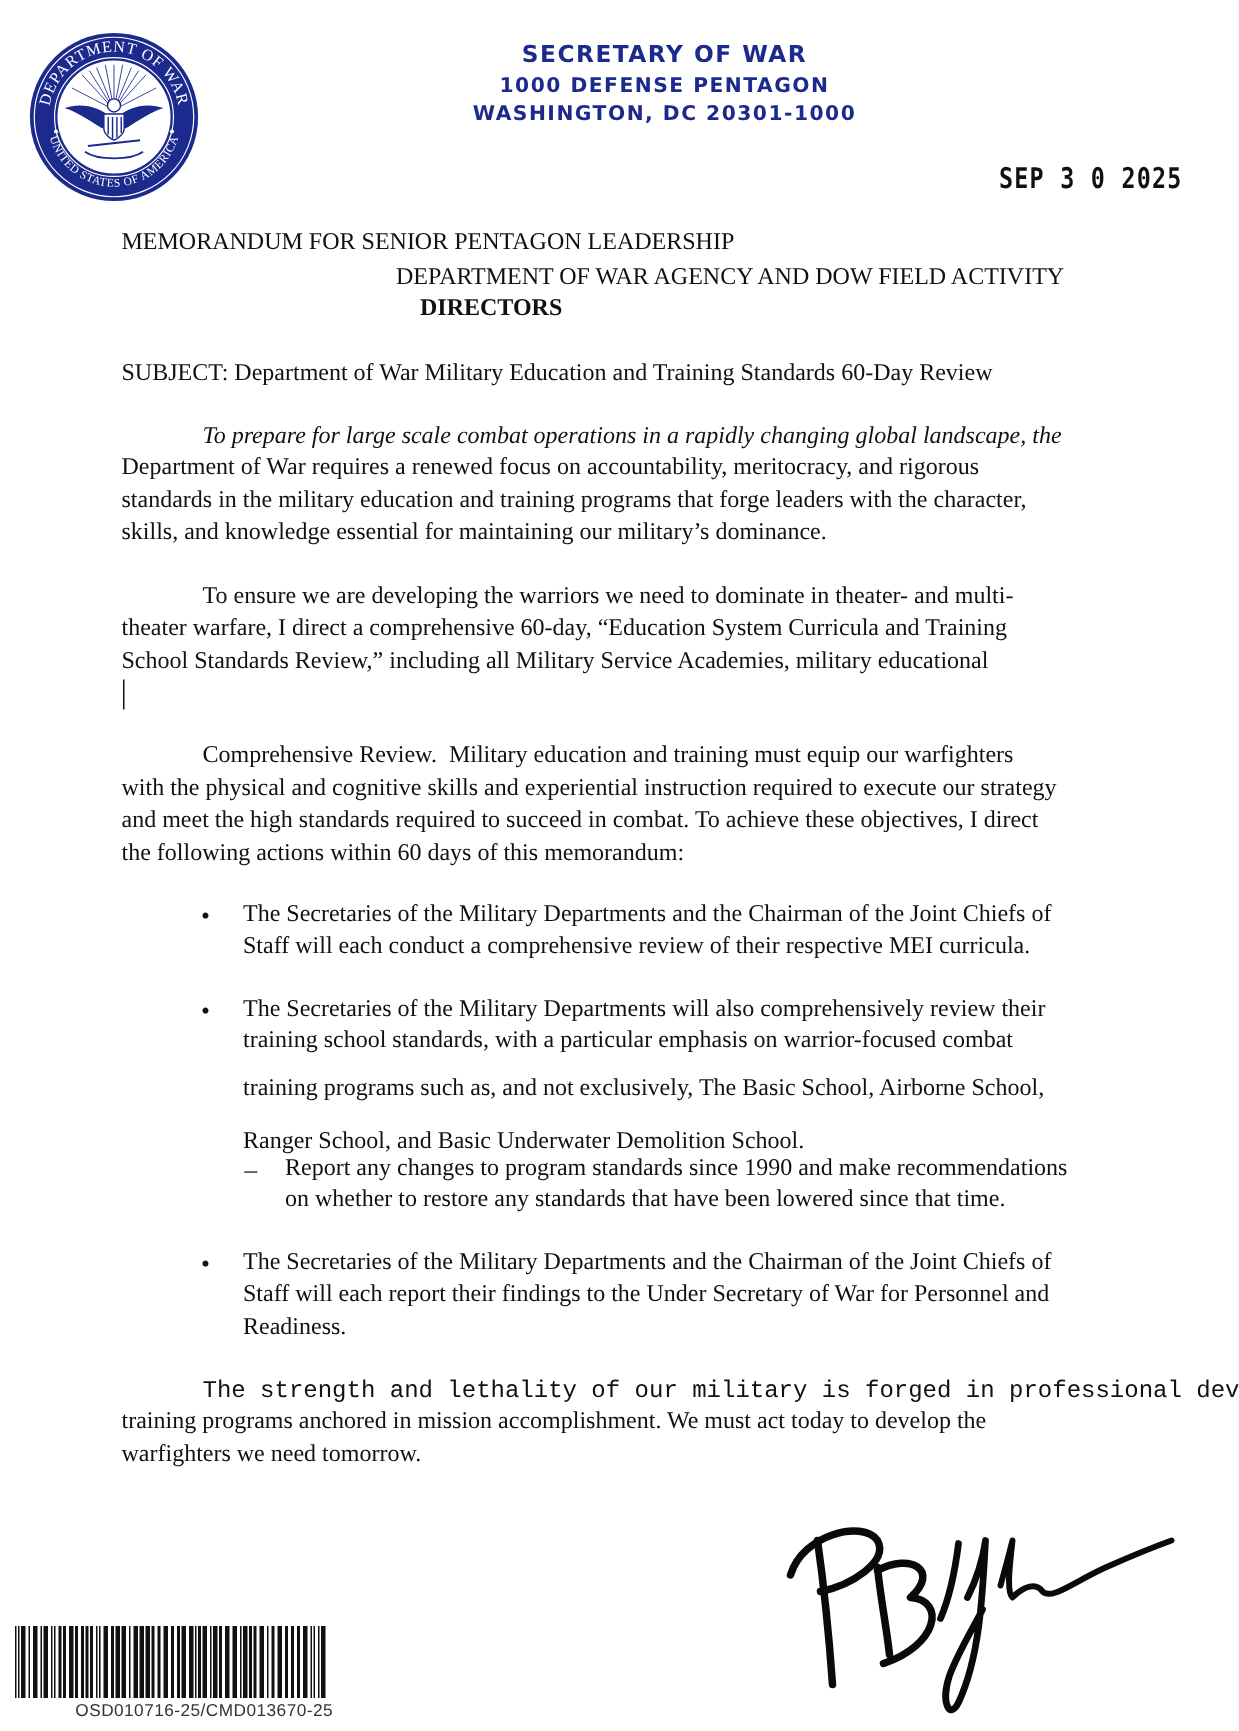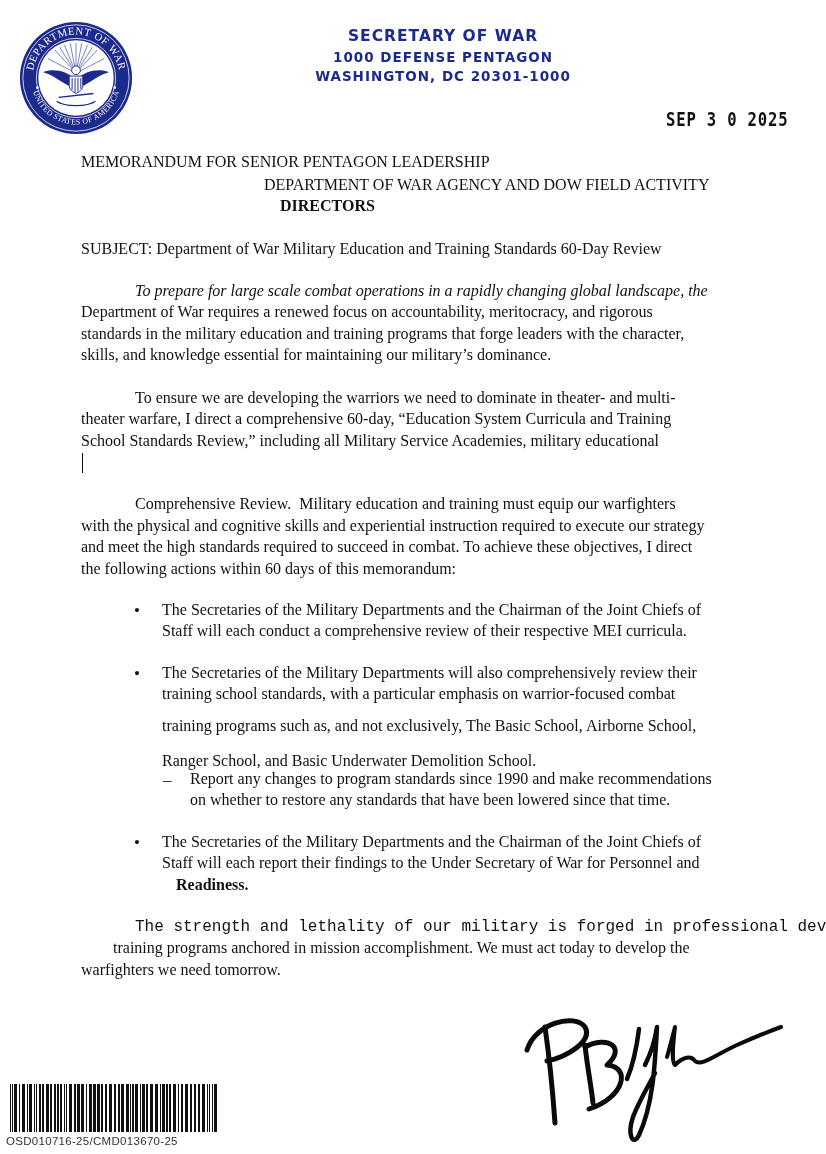--- a/index.html
+++ b/index.html
@@ -12,21 +12,21 @@
   .lh1 { top: 27px; font-size: 15.5px; left: 30px; }
   .lh2 { top: 49px; font-size: 13.5px; left: 30px; }
   .lh3 { top: 68px; font-size: 13.5px; left: 30px; }
   .date { left: 666px; top: 108px; font-family: "DejaVu Sans Mono", monospace; font-size: 19px;
           font-weight: bold; transform: scaleX(0.82); transform-origin: left; letter-spacing: 1px; color:#111; }
   .body-line { position: absolute; left: 81px; font-size: 16px; white-space: nowrap; }
   .bullet { position: absolute; left: 134px; font-size: 17px; }
   .dash { position: absolute; left: 163px; font-size: 17px; }
   .cursor { display:inline-block; width:1px; height:20px; background:#111; vertical-align: -4px; margin-left:1px; }
   .barcode { left: 6px; top: 1084px; width: 216px; height: 48px; }
-  .bc-text { left: 6px; top: 1135px; width: 216px; text-align: left; font-family: "Liberation Sans", sans-serif;
+  .bc-text { left: 6px; top: 1135px; width: 216px; text-align: right; font-family: "Liberation Sans", sans-serif;
              font-size: 11.5px; color: #333; letter-spacing: 0.3px; }
   .sig { left: 515px; top: 1005px; width: 275px; height: 150px; }
   b { font-weight: normal; }
 </style>
 </head>
 <body>
 
 <svg class="abs seal" viewBox="0 0 120 120">
   <circle cx="60" cy="60" r="58" fill="#1b2a8c"></circle>
   <circle cx="60" cy="60" r="55" fill="none" stroke="#fff" stroke-width="0.8"></circle>
@@ -122,26 +122,26 @@
     <div class="dash" style="top:770px;">–</div>
     <div class="body-line" style="left:190px; top:770px;">Report any changes to program standards since 1990 and make recommendations</div>
     <div class="body-line" style="left:190px; top:791px;">on whether to restore any standards that have been lowered since that time.</div>
   </div>
 </div>
 
 <div>
   <div class="bullet" style="top:833px;">•</div>
   <div class="body-line" style="left:162px; top:833px;">The Secretaries of the Military Departments and the Chairman of the Joint Chiefs of</div>
   <div class="body-line" style="left:162px; top:854px;">Staff will each report their findings to the Under Secretary of War for Personnel and</div>
-  <div class="body-line" style="left:176px; top:876px;font-weight:bold;">Readiness.</div>
+  <div class="body-line" style="left:162px; top:876px;">Readiness.</div>
 </div>
 
 <div>
   <div class="body-line" style="left:135px; top:918px;font-family:Liberation Mono, monospace;">The strength and lethality of our military is forged in professional development and</div>
-  <div class="body-line" style="top:939px;margin-left:32px;">training programs anchored in mission accomplishment.  We must act today to develop the</div>
+  <div class="body-line" style="top:939px;">training programs anchored in mission accomplishment.  We must act today to develop the</div>
   <div class="body-line" style="top:961px;">warfighters we need tomorrow.</div>
 </div>
 
 <svg class="abs sig" viewBox="0 0 275 150">
   <g fill="none" stroke="#0a0a0a" stroke-linecap="round" stroke-linejoin="round">
 
     <path d="M40 118 C 38 90, 34 50, 30 22" stroke-width="5"></path>
     <path d="M12 45 C 20 18, 60 8, 70 22 C 78 36, 52 52, 32 56" stroke-width="5"></path>
 
     <path d="M78 98 C 76 80, 72 60, 70 40" stroke-width="5"></path>

